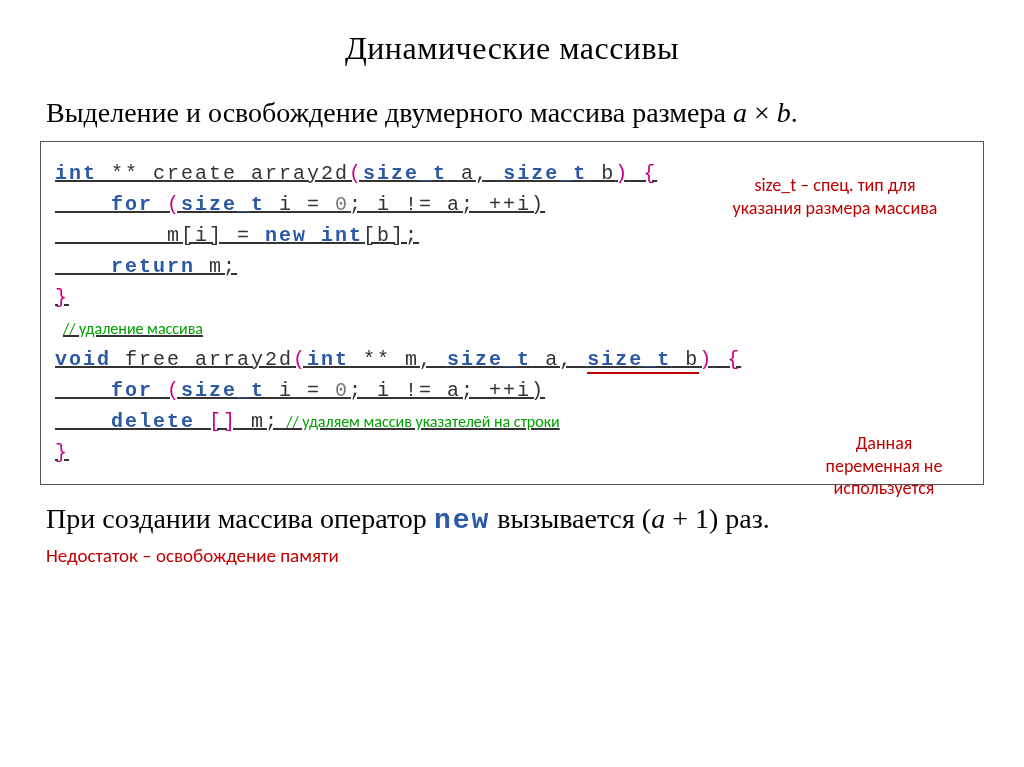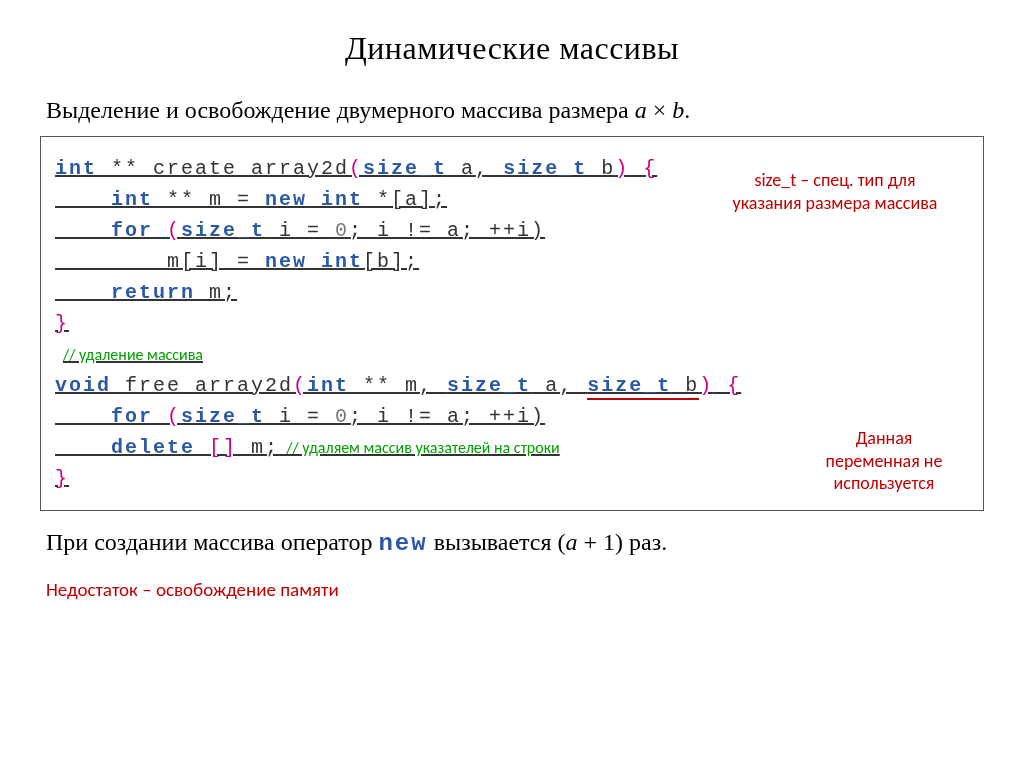--- a/index.html
+++ b/index.html
@@ -17,21 +17,21 @@
     box-sizing: border-box;
   }
   .title {
     text-align: center;
     font-size: 32px;
     font-weight: normal;
     margin: 10px 0 30px 0;
     letter-spacing: 0.5px;
   }
   .subtitle {
-    font-size: 24px;
+    font-size: 28px;
     margin: 0 0 12px 6px;
   }
   .subtitle .math-var {
     font-style: italic;
     font-family: "Times New Roman", serif;
   }
   .code-box {
     border: 1px solid #555;
     padding: 16px 14px 16px 14px;
     position: relative;
@@ -58,22 +58,22 @@
     letter-spacing: 0;
     text-align: center;
     line-height: 1.25;
   }
   .abs { position: absolute; }
   .underline-red {
     border-bottom: 2px solid #c00000;
     padding-bottom: 1px;
   }
   .footer {
-    font-size: 24px;
-    margin: 18px 0 21px 6px;
+    font-size: 28px;
+    margin: 18px 0 8px 6px;
   }
   .footer .code-inline {
     font-family: "Courier New", monospace;
     color: #2c59a5;
     font-weight: bold;
     letter-spacing: 2px;
   }
   .footer .math { font-style: italic; }
   .footer-red {
     color: #c00000;
@@ -90,21 +90,20 @@
   <h1 class="title">Динамические массивы</h1>
 
   <p class="subtitle">
     <span>Выделение и освобождение двумерного массива размера </span><span class="math-var">a</span><span> × </span><span class="math-var">b</span><span>.</span>
   </p>
 
   <div class="code-box">
 
     <div class="code-line"><span class="kw">int</span><span> ** </span><span>create_array2d</span><span class="br">(</span><span class="kw">size_t</span><span> a</span><span>, </span><span class="kw">size_t</span><span> b</span><span class="br">)</span><span class="br"> {</span></div>
 
-    <div class="code-line"><span>    </span><span class="kw">int</span><span> ** m = </span><span class="kw">new</span><span class="kw"> int</span><span> *[a];</span></div>
 
     <div class="code-line"><span>    </span><span class="kw">for</span><span class="br"> (</span><span class="kw">size_t</span><span> i = </span><span class="num">0</span><span>; i != a; ++i)</span></div>
 
     <div class="code-line"><span>        m[i] = </span><span class="kw">new</span><span class="kw"> int</span><span>[b];</span></div>
 
     <div class="code-line"><span>    </span><span class="kw">return</span><span> m;</span></div>
 
     <div class="code-line"><span class="br">}</span></div>
 
     <div class="code-line"><span class="anno-green" style="margin-left:8px">// удаление массива</span></div>

